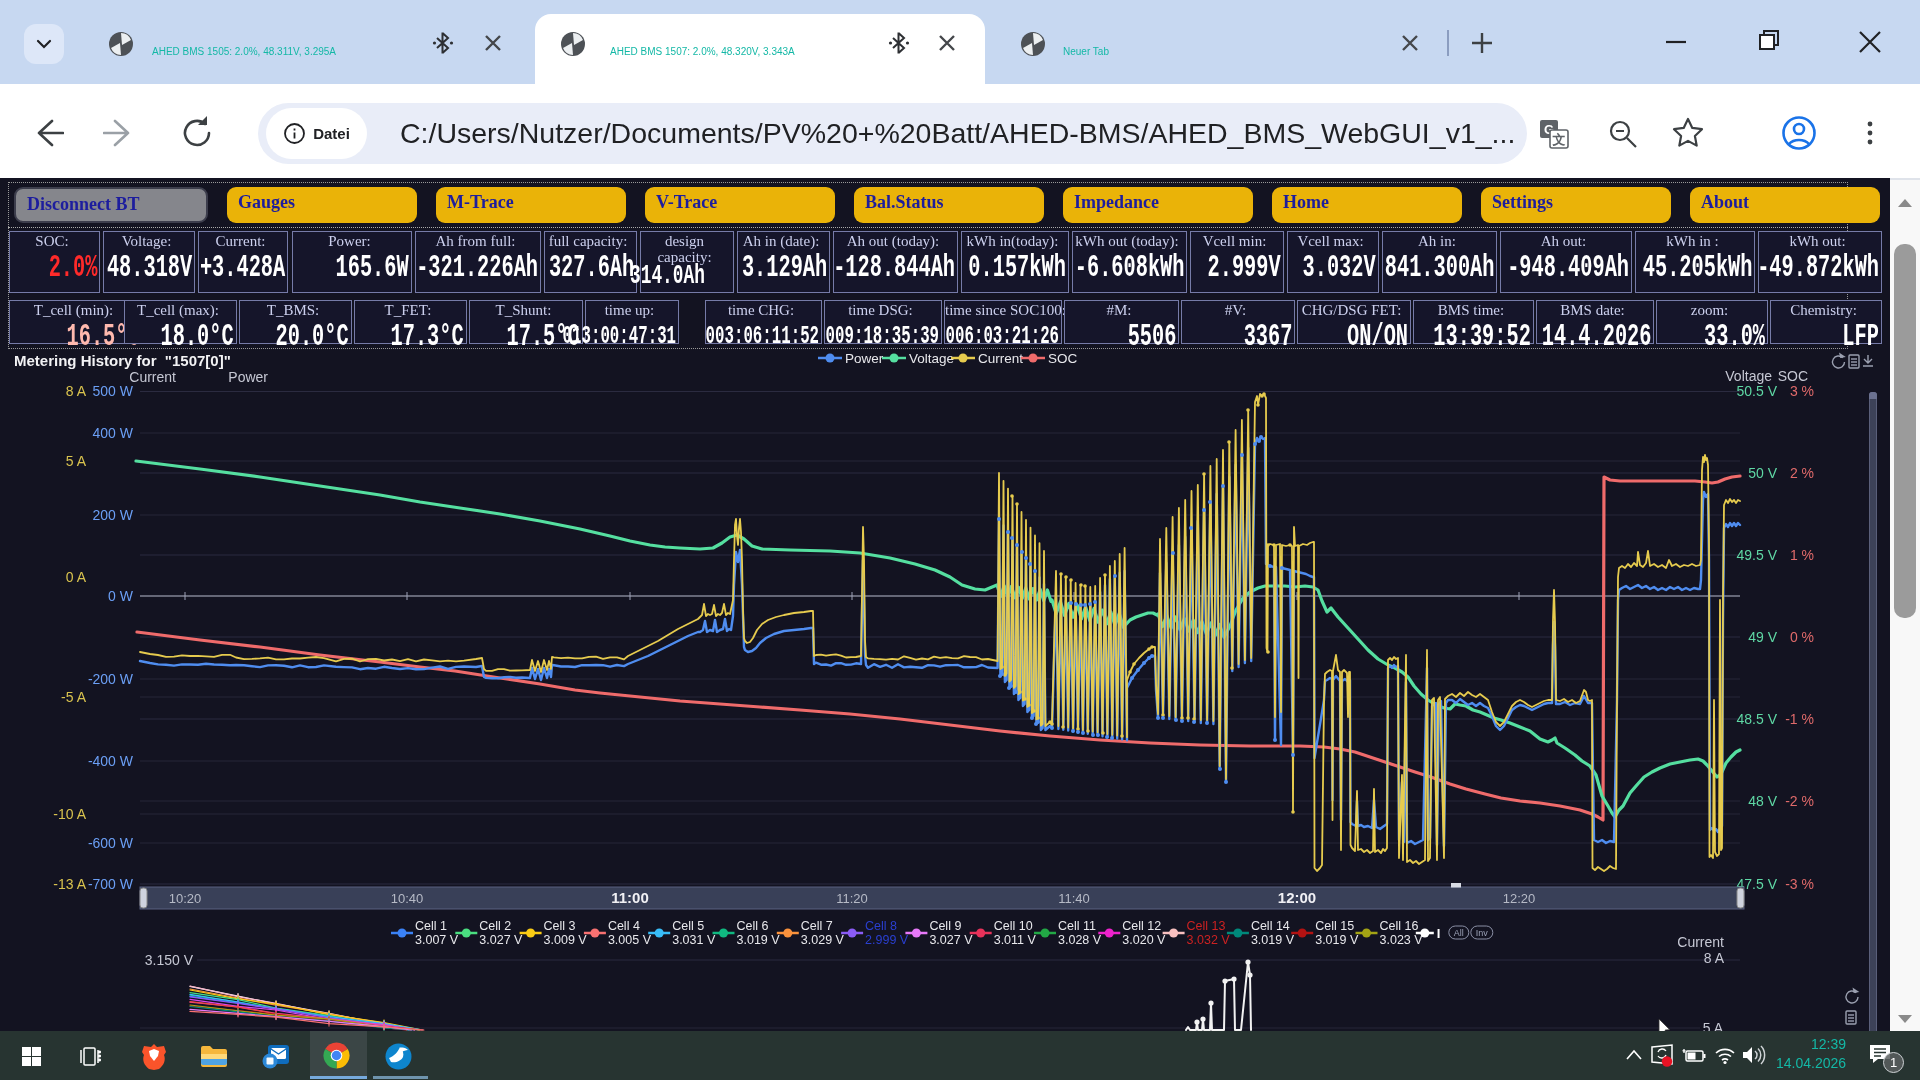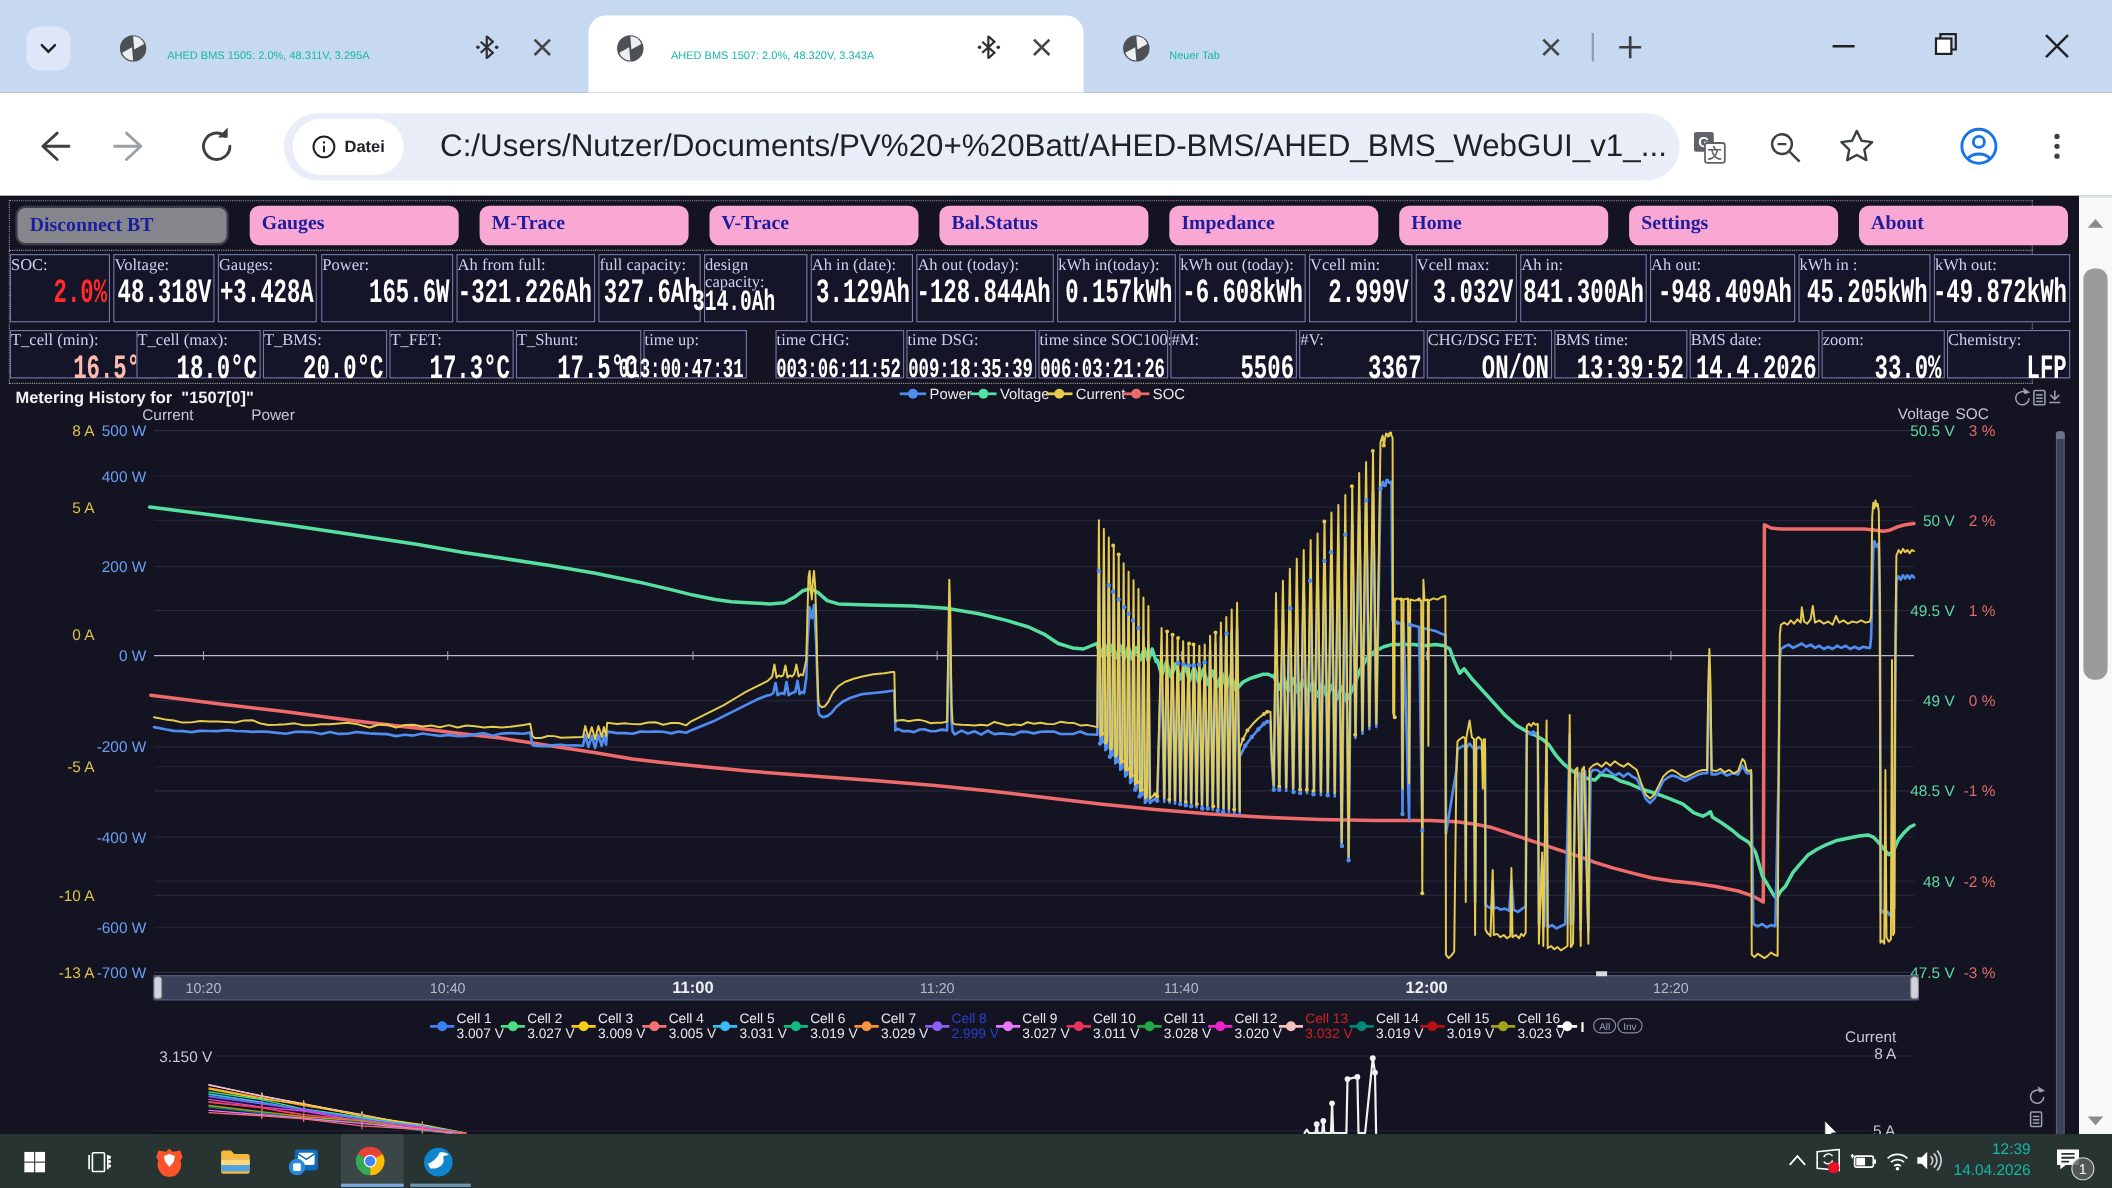--- a/index.html
+++ b/index.html
@@ -8,23 +8,23 @@
 .tabtxt { position:absolute; top:46px; font-size:10px; color:#14b8a6; white-space:nowrap; overflow:hidden; }
 #activetab { position:absolute; left:535px; top:14px; width:450px; height:70px; background:#fff; border-radius:16px 16px 0 0; }
 #toolbar { position:absolute; left:0; top:84px; width:1920px; height:94px; background:#fff; }
 #omnibox { position:absolute; left:258px; top:103px; width:1269px; height:61px; border-radius:31px; background:#e9edf8; }
 #dateichip { position:absolute; left:266px; top:108px; width:101px; height:51px; border-radius:26px; background:#fff; display:flex; align-items:center; justify-content:center; gap:7px; font-size:15px; font-weight:bold; color:#202124; }
 #urltext { position:absolute; left:388px; top:117px; font-size:28.5px; color:#202124; white-space:nowrap;margin-left:12px; }
 #page { position:absolute; left:0; top:178px; width:1890px; height:853px; background:#131321; }
 #pagetopline { position:absolute; left:0px; top:178px; width:1920px; height:2px; background:#dfe3ea; }
 #dotted { position:absolute; left:8px; top:182px; width:1840px; height:167px; border:1px dotted #999; }
 #dotted2 { position:absolute; left:8px; top:227px; width:1840px; height:1px; border-top:1px dotted #aaa; }
-.nav { position:absolute; top:187px; height:36px; background:#f9a8d4; border-radius:9px; color:#1d1d9e; font-family:"Liberation Serif", serif; font-weight:bold; font-size:18px; padding:5px 0 0 11px; }
+.nav { position:absolute; top:187px; height:36px; background:#eab308; border-radius:9px; color:#1d1d9e; font-family:"Liberation Serif", serif; font-weight:bold; font-size:18px; padding:5px 0 0 11px; }
 .cell { position:absolute; background:#15152a; border:1px solid #767ba8; }
-.lab { font-family:"Liberation Serif", serif; font-size:15px; color:#ccd0ee; text-align:left; padding:1px 5px 0 0; line-height:16px; white-space:nowrap; }
+.lab { font-family:"Liberation Serif", serif; font-size:15px; color:#ccd0ee; text-align:center; padding:1px 5px 0 0; line-height:16px; white-space:nowrap; }
 .val { font-family:"Liberation Mono", monospace; font-size:31px; font-weight:bold; color:#fff; line-height:27px; margin-top:5px; display:flex; justify-content:flex-end; padding-right:2px; }
 .val>span { transform:scaleX(0.655); transform-origin:100% 50%; white-space:nowrap; }
 .timeval { font-size:25px; padding-right:2px; }
 .timeval>span { transform:scaleX(0.63); }
 .dval { font-size:27px; justify-content:center; padding-left:2px; line-height:23px; margin-top:0; }
 .dval>span { transform-origin:0 50%; transform:scaleX(0.66); }
 #innersb { position:absolute; left:1869px; top:392px; width:8px; height:643px; background:#3d4258; border:1px solid #5a5f7a; border-radius:3px; }
 #sbtrack { position:absolute; left:1890px; top:180px; width:30px; height:851px; background:#f8f8f8; }
 #sbthumb { position:absolute; left:1894px; top:244px; width:22px; height:374px; background:#9b9b9b; border-radius:10px; }
 #taskbar { position:absolute; left:0; top:1031px; width:1920px; height:49px; background:#273431; }
@@ -154,21 +154,21 @@
       <span>2.0%</span>
     </div>
   </div>
 <div class="cell" style="left:103px;top:231px;width:92px;height:62px">
     <div class="lab">Voltage:</div>
     <div class="val" style="">
       <span>48.318V</span>
     </div>
   </div>
 <div class="cell" style="left:198px;top:231px;width:90px;height:62px">
-    <div class="lab">Gauges:</div>
+    <div class="lab">Current:</div>
     <div class="val" style="">
       <span>+3.428A</span>
     </div>
   </div>
 <div class="cell" style="left:292px;top:231px;width:120px;height:62px">
     <div class="lab">Power:</div>
     <div class="val" style="">
       <span>165.6W</span>
     </div>
   </div>

